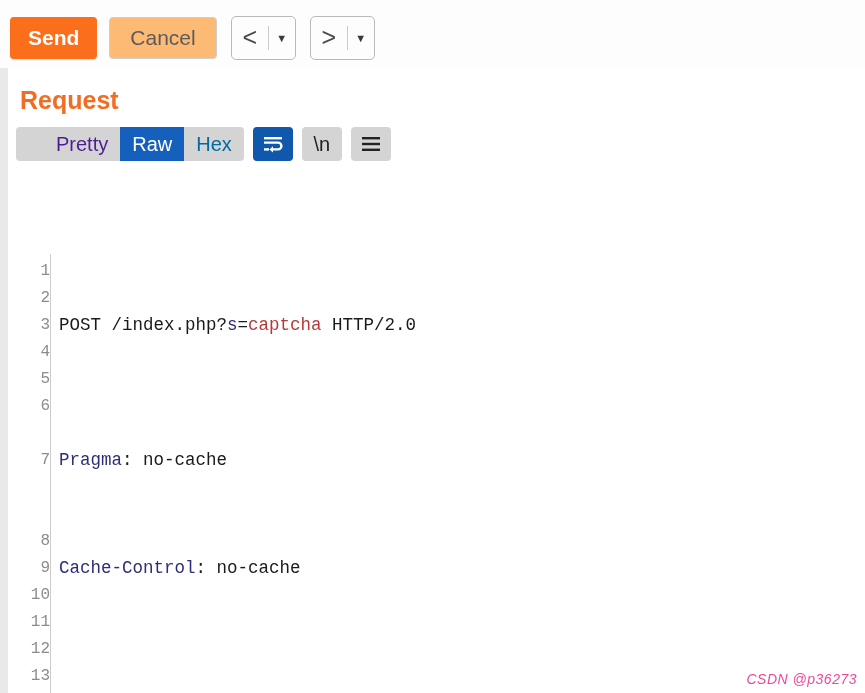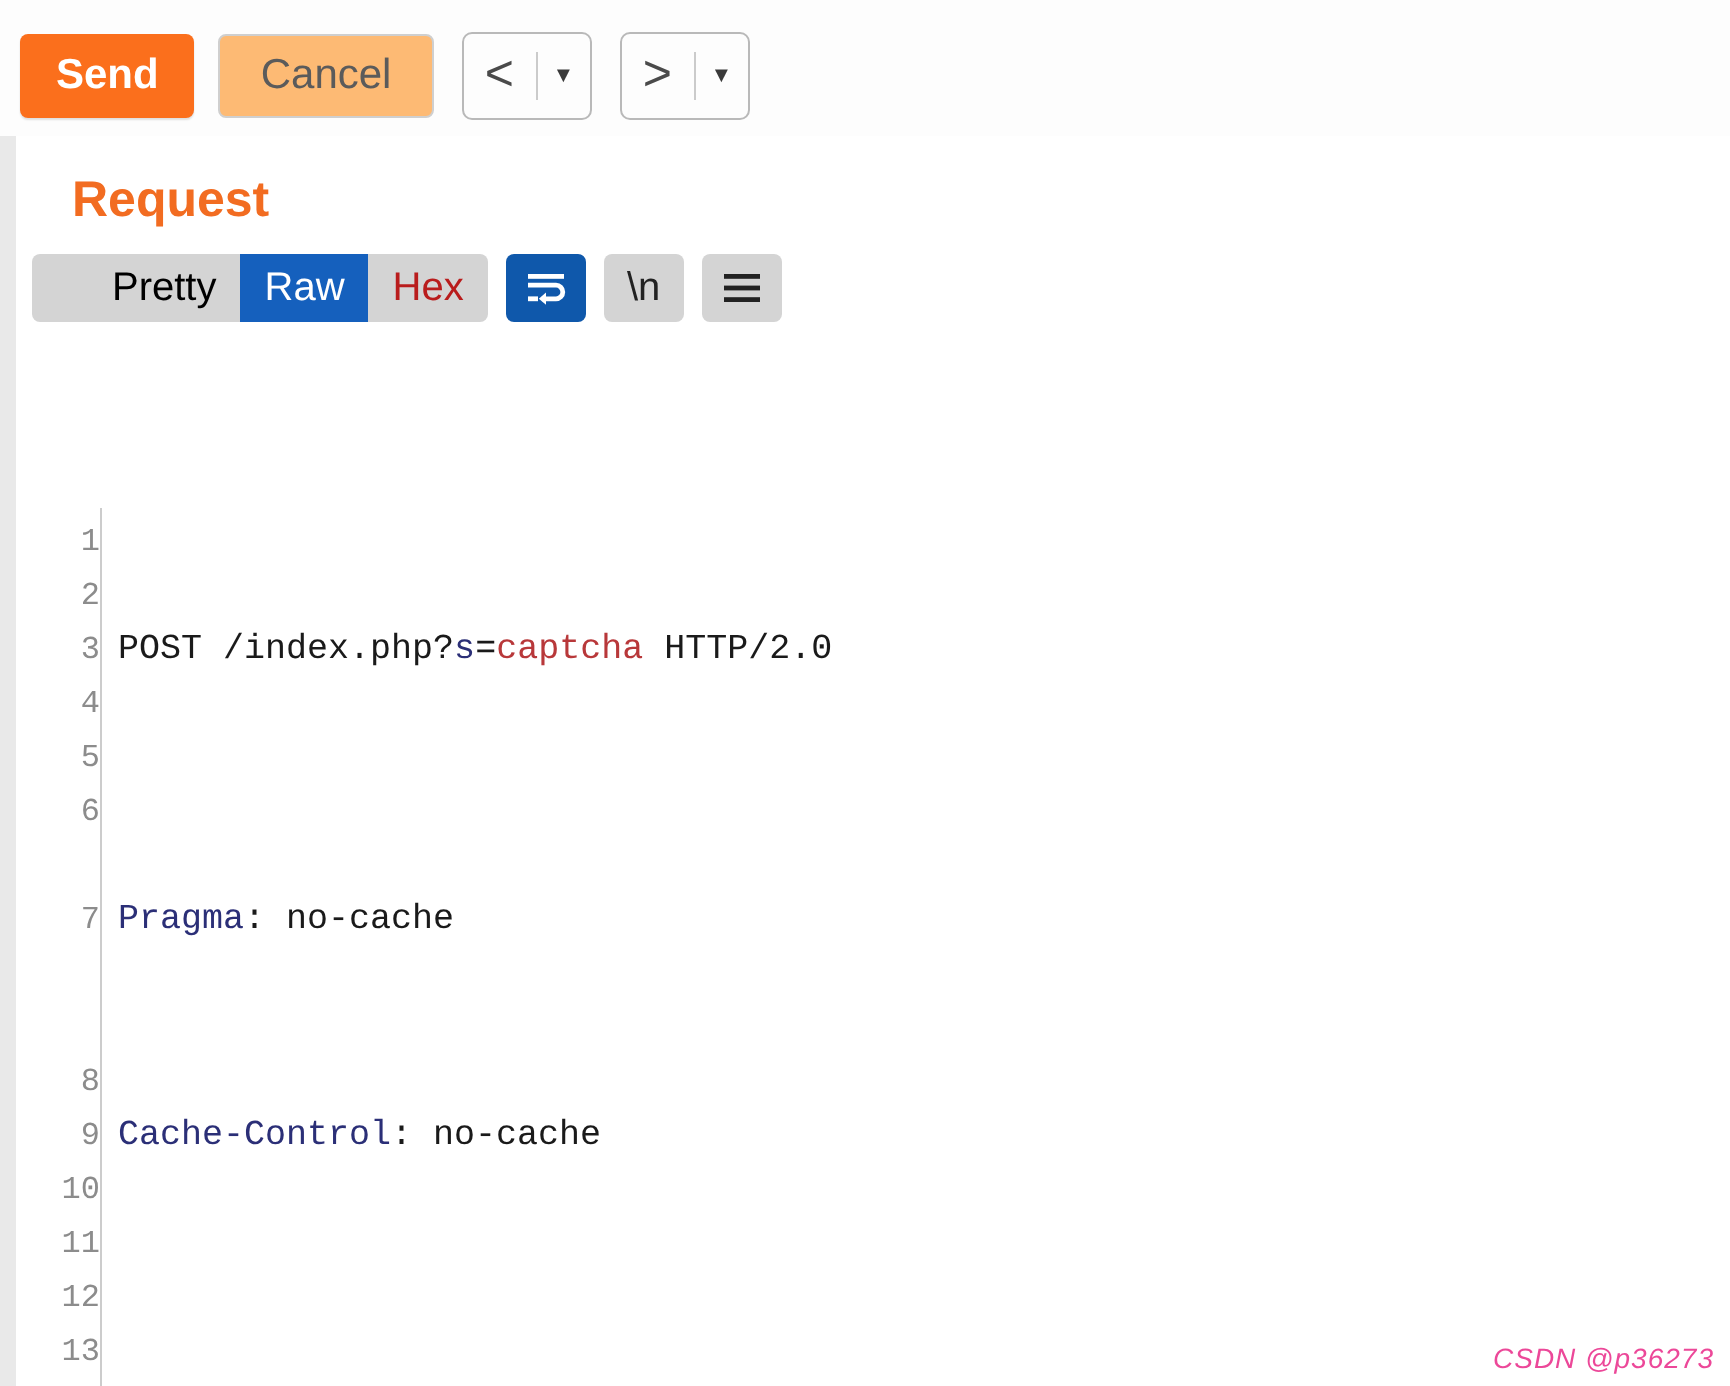--- a/index.html
+++ b/index.html
@@ -104,21 +104,20 @@
     right: 0;
     bottom: 0;
     background: #ffffff;
   }
   .section-title {
     color: #f26c21;
     font-size: 25px;
     font-weight: bold;
     padding: 18px 0 8px 12px;
     font-family: "Liberation Sans", sans-serif;
-    margin-left: 16px;
   }
 
   
   .viewbar {
     display: flex;
     align-items: center;
     padding-left: 8px;
     gap: 9px;
     margin-top: 4px;
   }
@@ -127,25 +126,25 @@
     background: #d4d4d4;
     border-radius: 4px;
     overflow: hidden;
     height: 34px;
   }
   .seg {
     display: flex;
     align-items: center;
     padding: 0 12px;
     font-size: 20px;
-    color: #b91c1c;
-    cursor: pointer;
-    font-family: "Liberation Sans", sans-serif;
-  }
-  .seg.muted { color: #000000; padding-left: 40px; }
+    color: #0369a1;
+    cursor: pointer;
+    font-family: "Liberation Sans", sans-serif;
+  }
+  .seg.muted { color: #4c1d95; padding-left: 40px; }
   .seg.active {
     background: #1560bd;
     color: #ffffff;
   }
   .icon-btn {
     width: 40px;
     height: 34px;
     border-radius: 4px;
     background: #d4d4d4;
     display: flex;

